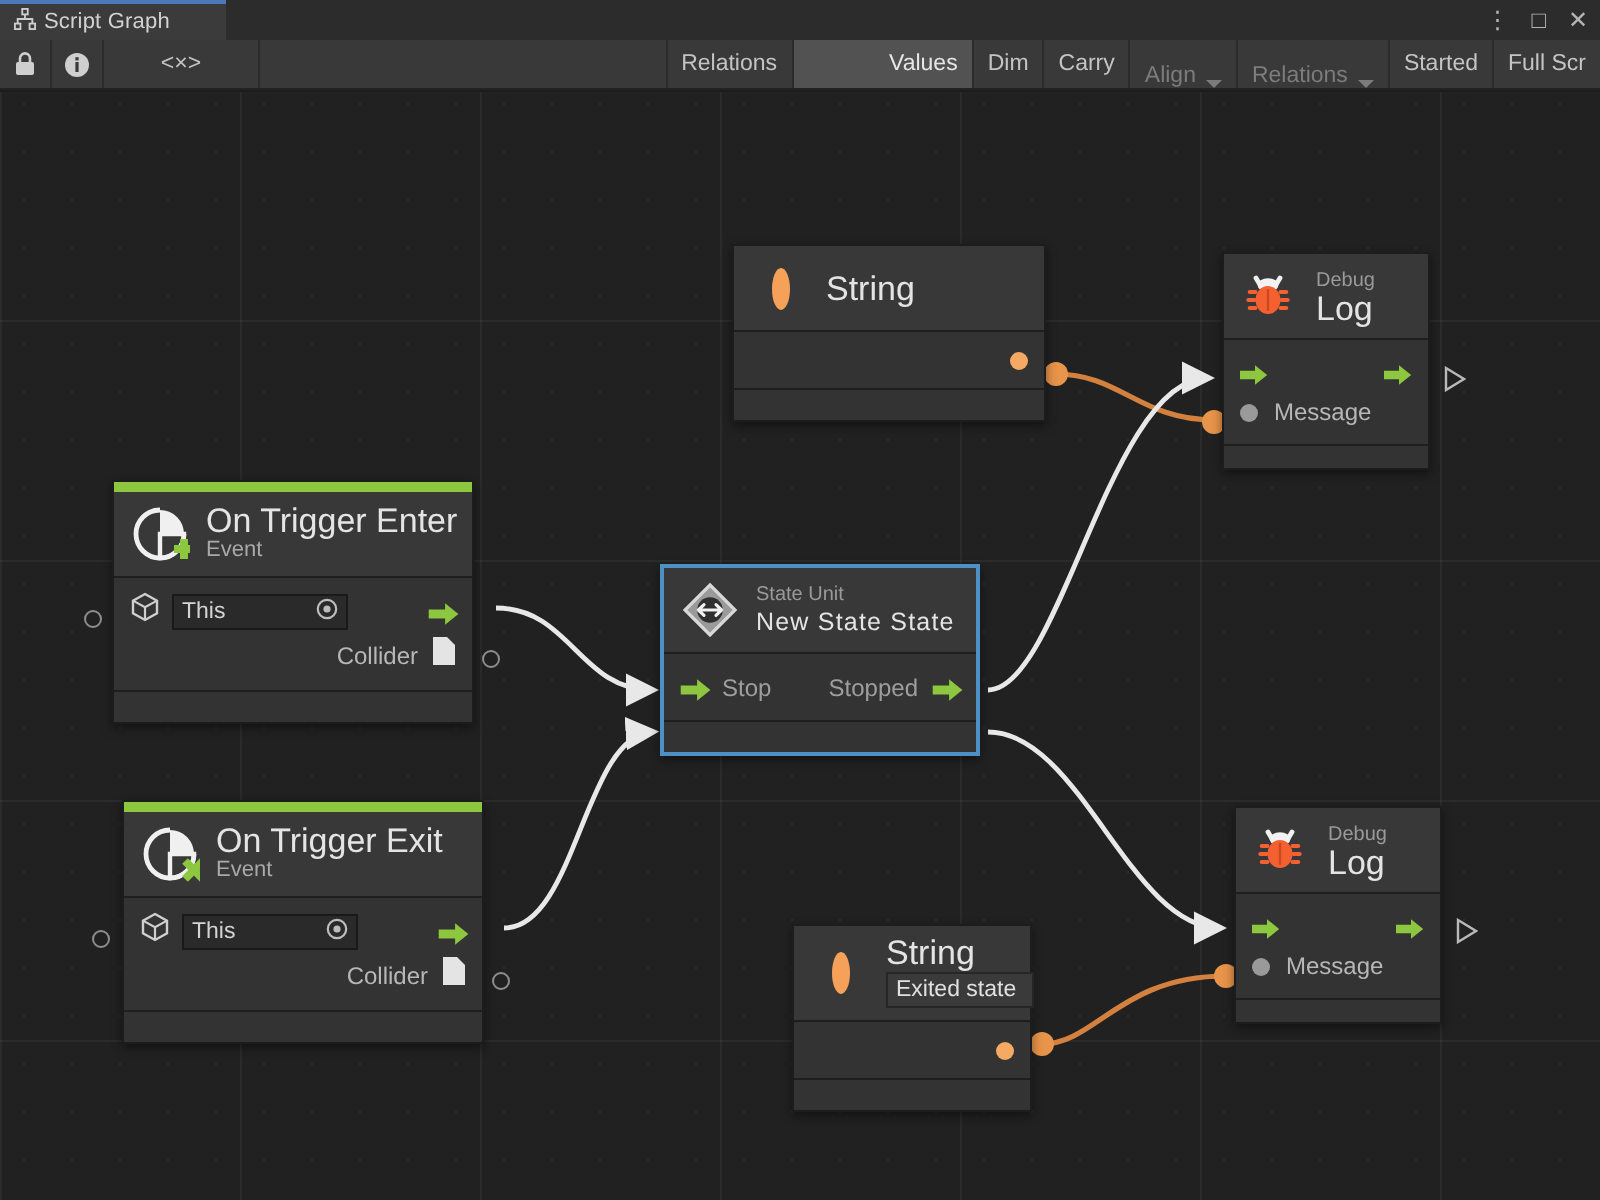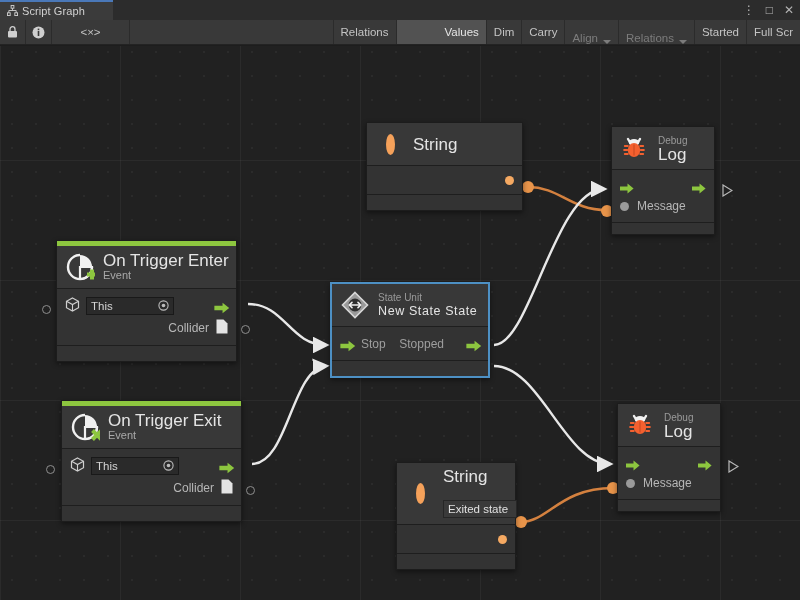--- a/index.html
+++ b/index.html
@@ -334,21 +334,21 @@
     <div class="nbody">
       <div class="row sp" style="height:21px">
         <span style="display:flex;align-items:center;gap:7px">
           <span class="arrowL">
             <svg width="16" height="12" viewBox="0 0 14 11">
                 <path d="M0,3.4h7.5V0.6L13.6,5.5L7.5,10.4V7.6H0z" fill="#8dc63f"></path>
               </svg>
           </span>
           <span class="plabel dimmer">Stop</span>
         </span>
-        <span style="display:flex;align-items:center;gap:22px">
+        <span style="display:flex;align-items:center;gap:7px">
           <span class="plabel dimmer">Stopped</span>
           <span class="arrowL">
             <svg width="16" height="12" viewBox="0 0 14 11">
                 <path d="M0,3.4h7.5V0.6L13.6,5.5L7.5,10.4V7.6H0z" fill="#8dc63f"></path>
               </svg>
           </span>
         </span>
       </div>
     </div>
     <div class="nfoot"></div>
@@ -412,21 +412,21 @@
   <span class="extport ring" style="left:46px; top:419px;"></span>
   <span class="extport ring" style="left:246px; top:440px;"></span>
 
   <div class="node" style="left:396px; top:416px; width:120px;">
     <div class="nhead">
       <span class="nicon" style="display:flex;align-items:center;justify-content:center">
         <span class="dot bigorange"></span>
       </span>
       <span class="ntitles">
         <span class="ntitle">String</span>
-        <span class="field strfield" style="margin-top:16px;width:74px">Exited state</span>
+        <span class="field strfield" style="margin-top:2px;width:74px">Exited state</span>
       </span>
     </div>
     <div class="nbody" style="padding:6px 8px">
       <div class="row" style="height:16px;justify-content:flex-end">
         <span class="dot orange"></span>
       </div>
     </div>
     <div class="nfoot"></div>
   </div>
 

